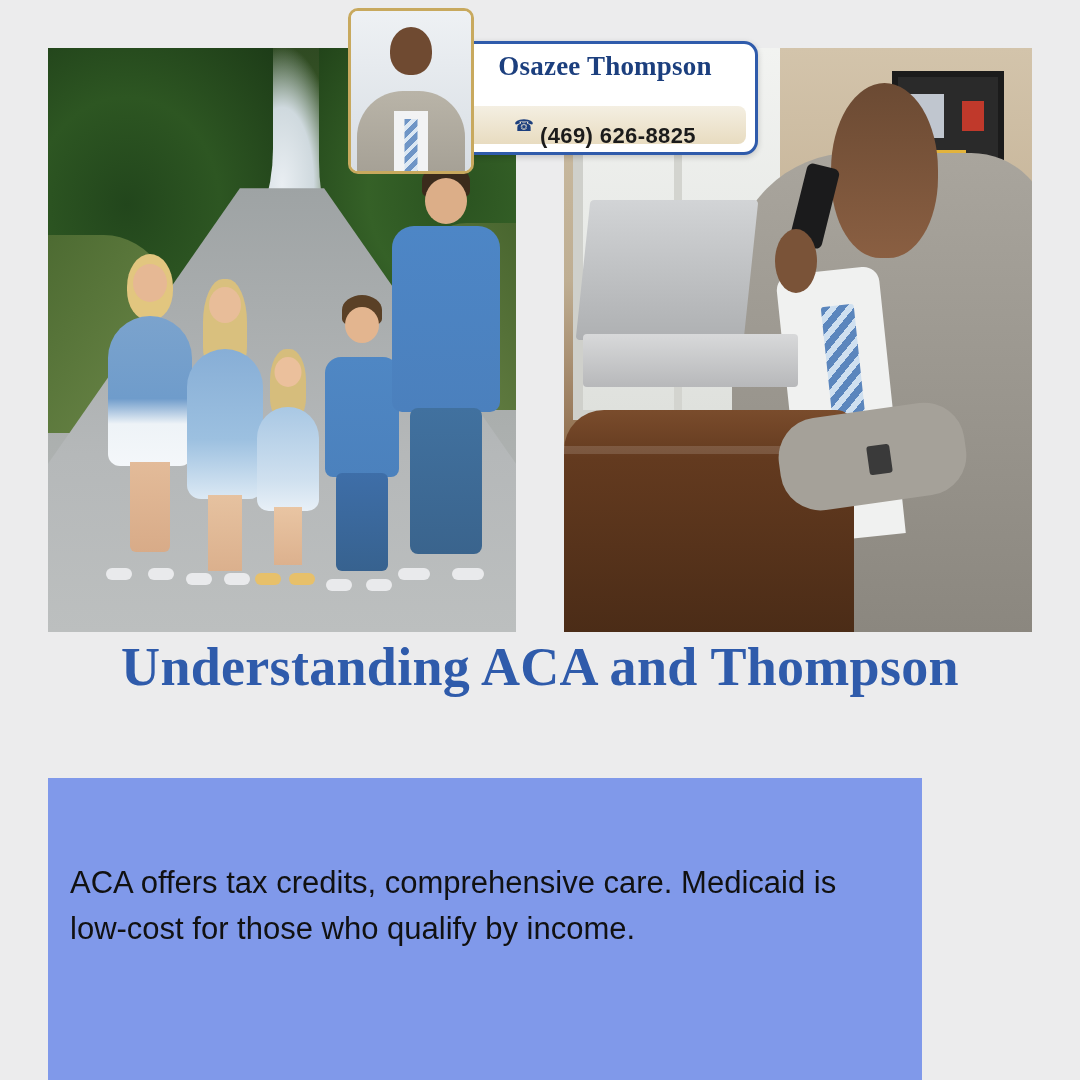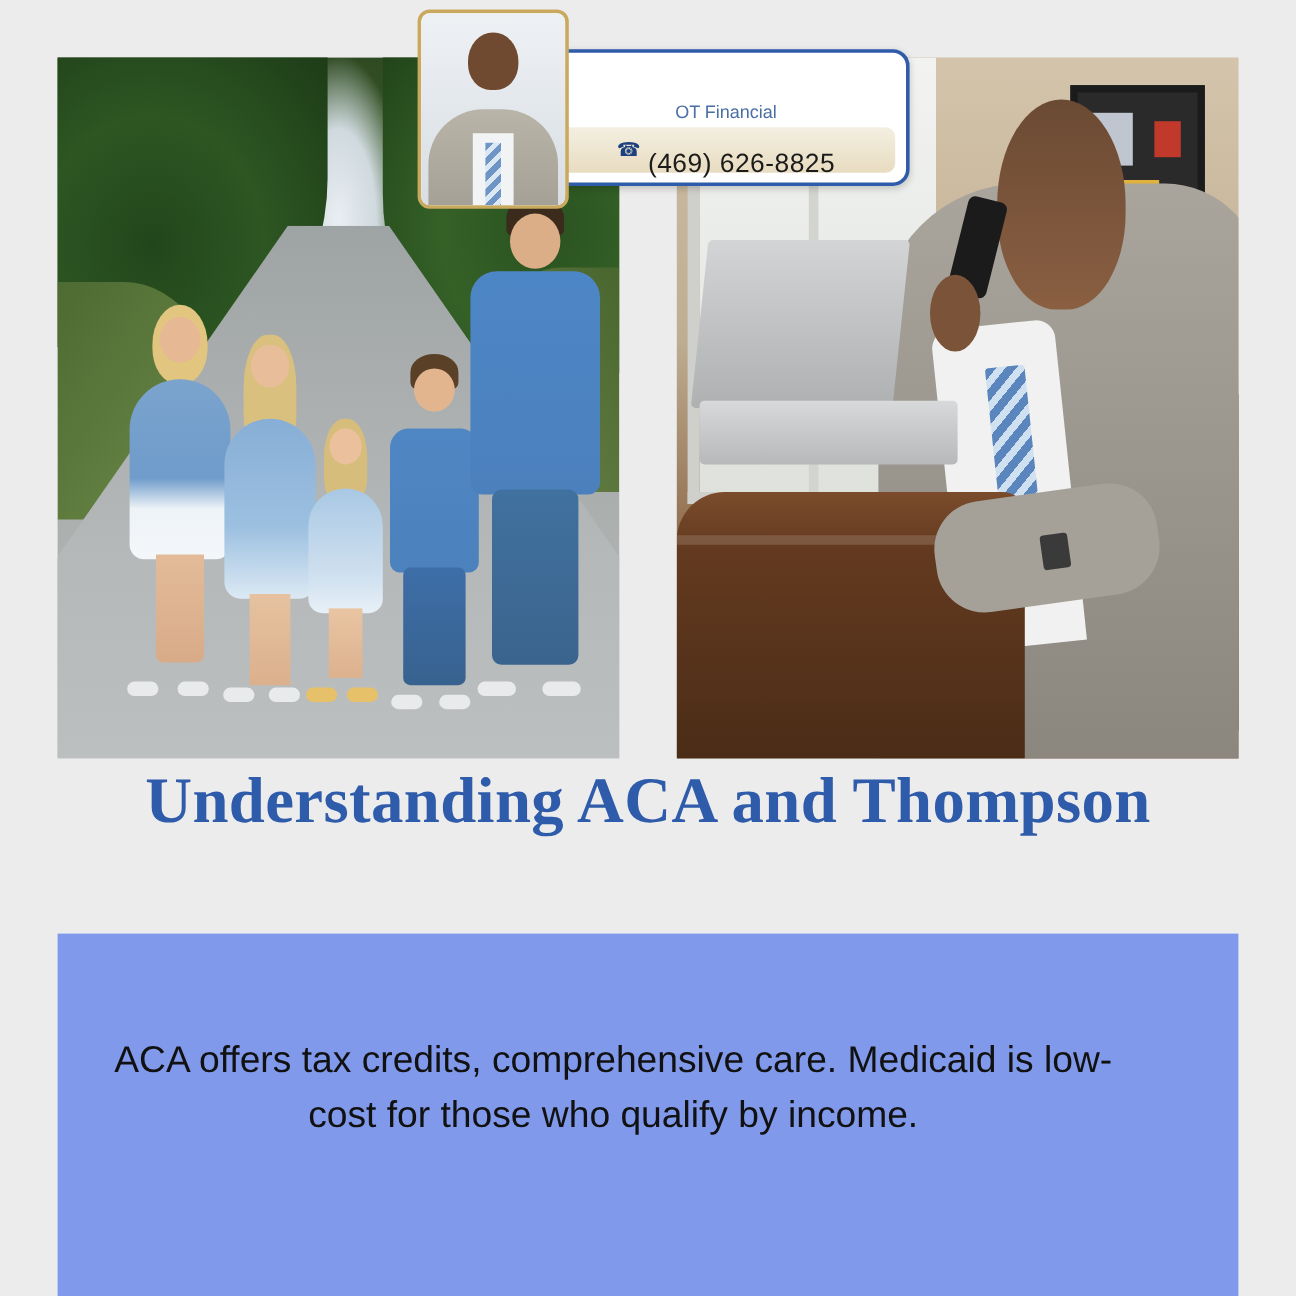--- a/index.html
+++ b/index.html
@@ -223,21 +223,21 @@
     color: #4a6fa5;
   }
   .badge-phone-bar {
     position: absolute; left: 9px; right: 9px; bottom: 8px; height: 38px;
     background: linear-gradient(to bottom,#f4efe2,#e8dcc0);
     border-radius: 8px;
     display: flex; align-items: center; justify-content: center; gap: 6px;
   }
   .badge-phone-bar .ph-icon { color: #1c3f7e; font-size: 16px; }
   .badge-phone {
-    font-size: 22px; font-weight: 400; color: #1b1b1b; letter-spacing: .4px; margin-top: 21px;
+    font-size: 22px; font-weight: 700; color: #1b1b1b; letter-spacing: .4px; margin-top: 21px;
   }
   .headshot {
     position: absolute;
     left: 0; top: 0;
     width: 120px; height: 160px;
     background: #ffffff;
     border: 3px solid #c8a95e;
     border-radius: 10px;
     overflow: hidden;
   }
@@ -258,24 +258,23 @@
     font-size: 54px;
     color: #2f5bab;
     letter-spacing: .3px;
   }
 
   
   .panel {
     position: absolute;
     left: 48px;
     top: 778px;
-    width: 984px;
+    width: 874px;
     height: 302px;
     background: #8099ea;
-    text-align: center;
   }
   .panel-text {
     position: absolute;
     left: 22px;
     top: 82px;
     right: 80px;
     font-size: 31px;
     line-height: 1.48;
     color: #111111;
   }
@@ -358,21 +357,21 @@
     <div class="off-desk"></div>
     <div class="laptop-screen"></div>
     <div class="laptop-base"></div>
     <div class="agent-arm"></div>
     <div class="agent-watch"></div>
   </div>
 </div>
 
 <div class="badge">
   <div class="badge-card">
-    <div class="badge-sub">OT Financial</div>
+    <div class="badge-name">Osazee Thompson</div>
     <div class="badge-phone-bar">
       <span class="ph-icon">☎</span>
       <span class="badge-phone">(469) 626-8825</span>
     </div>
   </div>
   <div class="headshot">
     <div class="hs-bg"></div>
     <div class="hs-shoulders"></div>
     <div class="hs-shirt"></div>
     <div class="hs-tie"></div>

